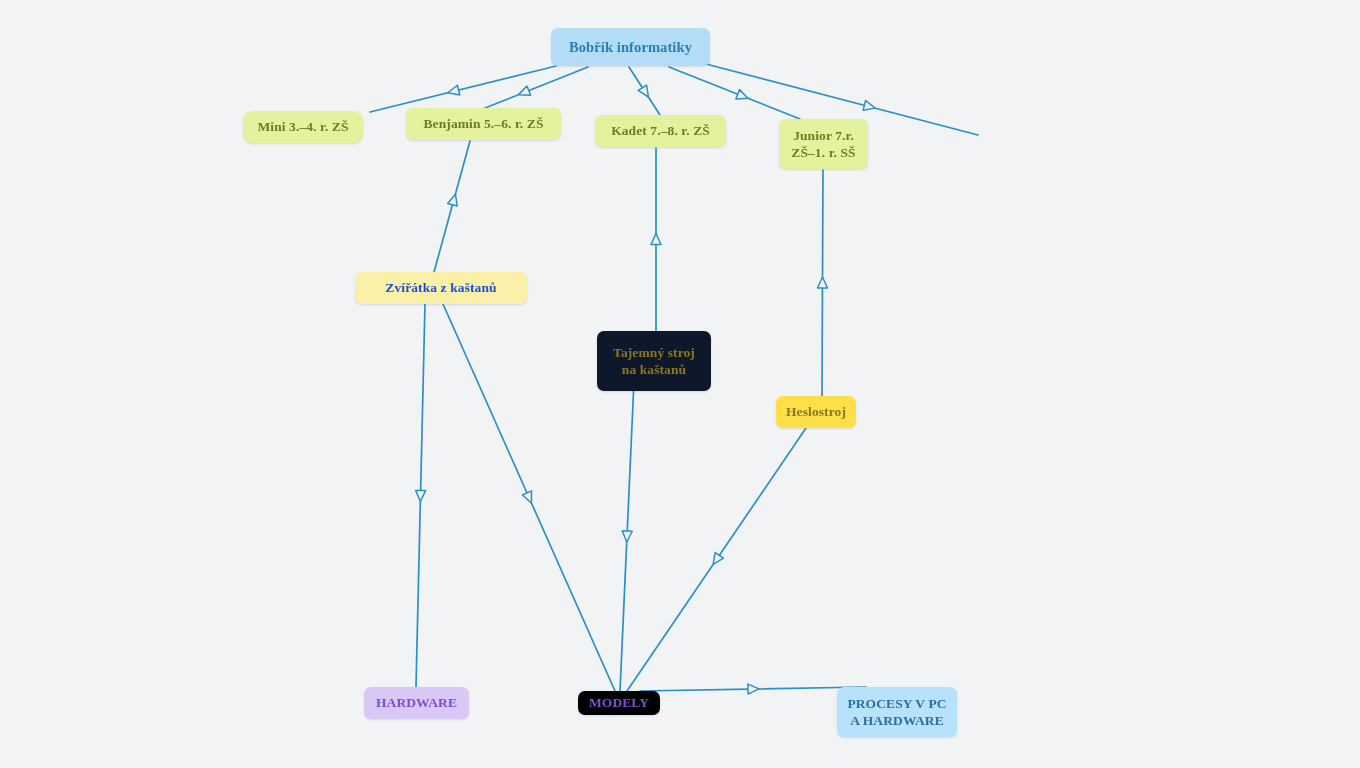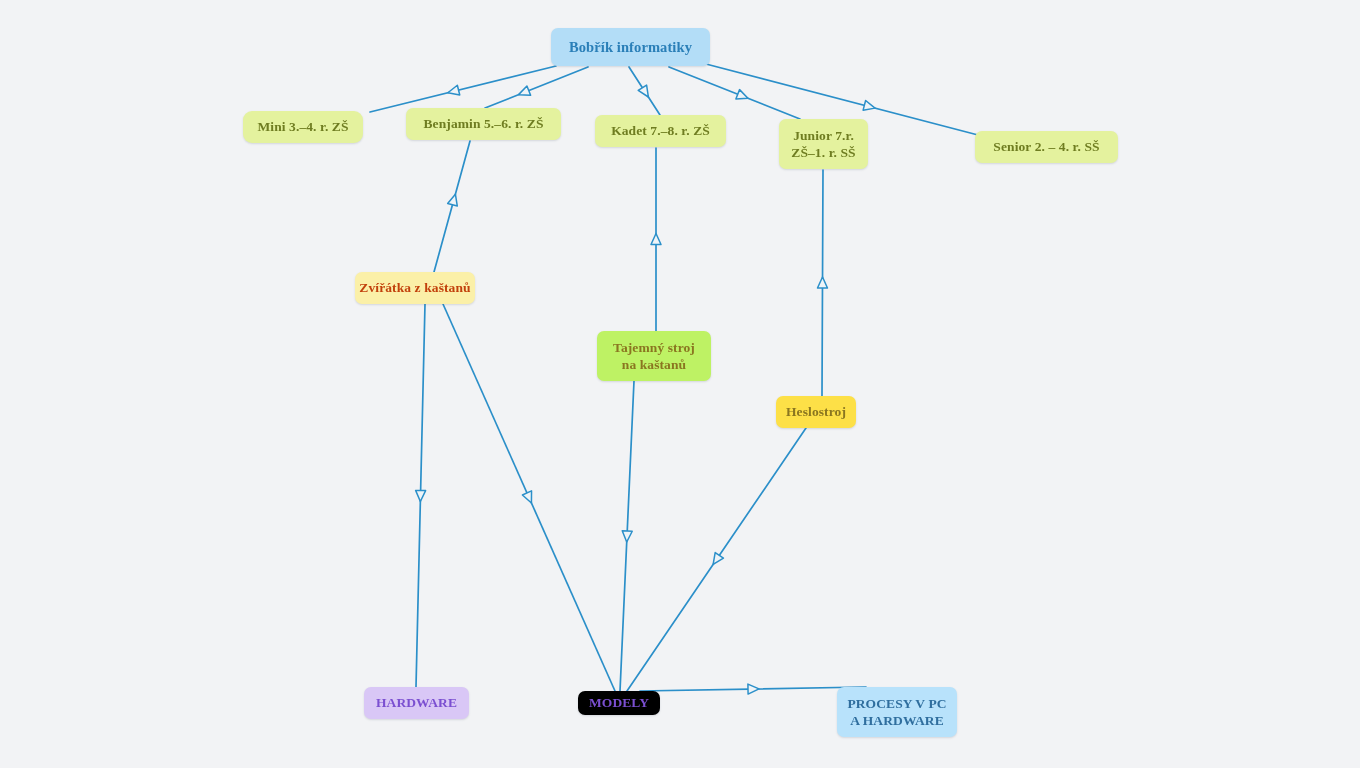--- a/index.html
+++ b/index.html
@@ -128,20 +128,19 @@
       <g>
         <line x1="640" y1="691" x2="866" y2="687" stroke="#2b8fc9" stroke-width="1.7" stroke-linecap="round"></line>
         <polygon points="6,0 -5,5 -5,-5" fill="#eef4f8" stroke="#2b8fc9" stroke-width="1.5" stroke-linejoin="round" transform="translate(753,689) rotate(-1.0139787227853019)"></polygon>
       </g>
     </svg>
 <div class="node node-root" style="left: 551px; top: 28px; width: 159px; height: 38px; background: rgb(179, 221, 247); color: rgb(42, 127, 184);"><span>Bobřík informatiky</span></div>
     <div class="node node-level" style="left: 243px; top: 111px; width: 120px; height: 32px; background: rgb(228, 242, 158); color: rgb(111, 125, 33); border-radius: 9px;"><span>Mini 3.–4. r. ZŠ</span></div>
     <div class="node node-level" style="left: 406px; top: 108px; width: 155px; height: 32px; background: rgb(228, 242, 158); color: rgb(111, 125, 33);"><span>Benjamin 5.–6. r. ZŠ</span></div>
     <div class="node node-level" style="left: 595px; top: 115px; width: 131px; height: 32px; background: rgb(228, 242, 158); color: rgb(111, 125, 33);"><span>Kadet 7.–8. r. ZŠ</span></div>
     <div class="node node-level" style="left: 779px; top: 119px; width: 89px; height: 50px; background: rgb(228, 242, 158); color: rgb(111, 125, 33);"><span>Junior 7.r.</span><span>ZŠ–1. r. SŠ</span></div>
-    <div class="node node-level" style="left: 975px; top: 131px; width: 143px; height: 32px; background: rgb(228, 242, 158); color: rgb(111, 125, 33);"><span>Senior 2. – 4. r. SŠ</span></div>
-    <div class="node node-task" style="left: 355px; top: 272px; width: 120px; height: 32px; background: rgb(251, 240, 168); color: #c2410c;"><span>Zvířátka z kaštanů</span></div>
-    <div class="node node-task" style="left: 597px; top: 331px; width: 114px; height: 50px; background: #bef264; color: rgb(138, 118, 32);"><span>Tajemný stroj</span><span>na kaštanů</span></div>
+    <div class="node node-task" style="left: 355px; top: 272px; width: 172px; height: 32px; background: rgb(251, 240, 168); color: #1d4ed8;"><span>Zvířátka z kaštanů</span></div>
+    <div class="node node-task" style="left: 597px; top: 331px; width: 114px; height: 60px; background: #0f172a; color: rgb(138, 118, 32);"><span>Tajemný stroj</span><span>na kaštanů</span></div>
     <div class="node node-task" style="left: 776px; top: 396px; width: 80px; height: 32px; background: #fde047; color: rgb(138, 118, 32);"><span>Heslostroj</span></div>
     <div class="node node-concept-purple" style="left: 364px; top: 687px; width: 105px; height: 32px; background: rgb(217, 199, 246); color: rgb(123, 79, 209);"><span>HARDWARE</span></div>
     <div class="node node-concept-purple" style="left: 578px; top: 691px; width: 82px; height: 24px; background: #000000; color: rgb(123, 79, 209);"><span>MODELY</span></div>
     <div class="node node-concept-blue" style="left: 817px; top: 687px; width: 120px; height: 50px; background: rgb(184, 226, 251); color: rgb(47, 110, 158);"><span>PROCESY V PC</span><span>A HARDWARE</span></div>
   </div>
 
 </body></html>

